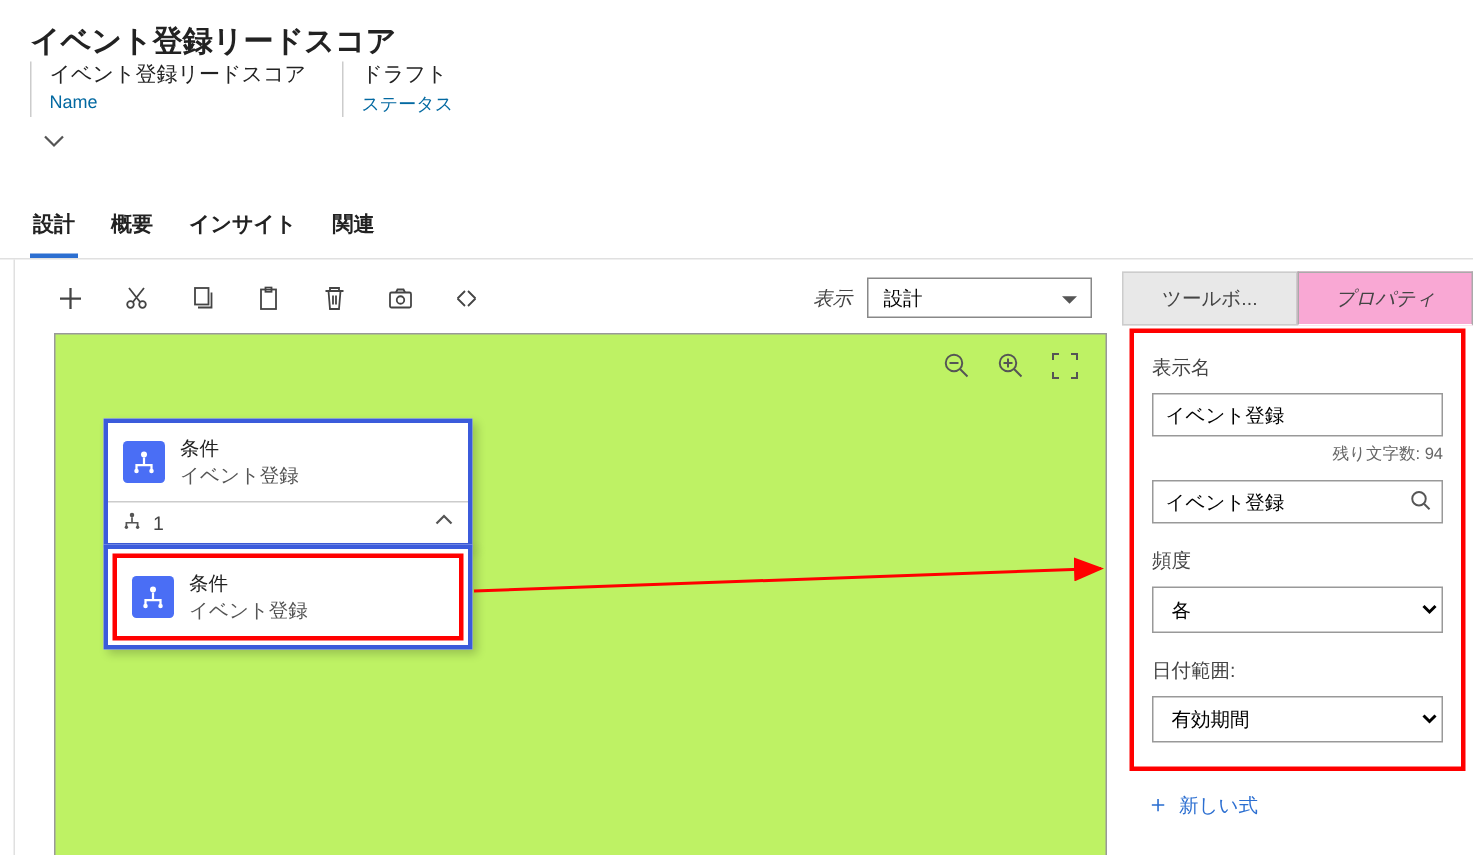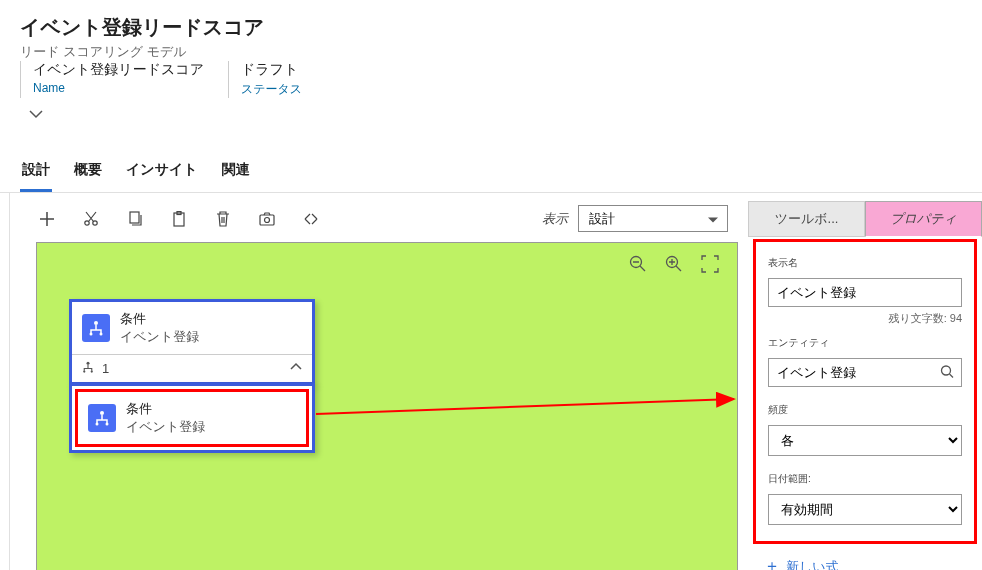--- a/index.html
+++ b/index.html
@@ -53,38 +53,37 @@
     .node2-inner { border: 3px solid #ff0000; margin: 3px; display: flex; align-items: center; padding: 8px 10px; gap: 10px; }
     
     .arrow-svg { position: absolute; top: 0; left: 0; pointer-events: none; }
     
     .side-panel { width: 234px; border-left: 0; padding-top: 8px; }
     .side-tabs { display: flex; background: #e8e8e8; height: 36px; align-items: stretch; }
     .side-tab { flex: 1; display: flex; align-items: center; justify-content: center; font-size: 13px; cursor: pointer; color: #444; border: 1px solid #ccc; border-bottom: 1px solid #ccc; }
     .side-tab.active { background: #f9a8d4; border: 1px solid #aaa; border-bottom: 1px solid #fff; font-style: italic; }
     
     .prop-panel { border: 3px solid #ff0000; margin: 2px 5px 8px 5px; padding: 14px 12px 16px 12px; }
-    .prop-label { font-size: 10px; color: #444; margin-bottom: 8px; }
+    .prop-label { font-size: 13px; color: #444; margin-bottom: 8px; }
     .prop-input { width: 100%; border: 1px solid #999; padding: 6px 8px; font-size: 13px; margin-bottom: 4px; }
     .char-count { font-size: 11px; color: #666; text-align: right; margin-bottom: 10px; }
     .prop-search-wrap { position: relative; margin-bottom: 16px; }
     .prop-search { width: 100%; border: 1px solid #999; padding: 6px 28px 6px 8px; font-size: 13px; }
     .prop-search-icon { position: absolute; right: 8px; top: 50%; transform: translateY(-50%); color: #555; }
     .prop-select { width: 100%; border: 1px solid #999; padding: 6px 8px; font-size: 13px; margin-bottom: 16px; background: #fff; }
     
     .new-expr { color: #2c6fd1; font-size: 13px; cursor: pointer; padding: 4px 0 0 16px; display: flex; align-items: center; gap: 6px; }
     .plus-sm { font-size: 16px; }
   </style>
 </head>
 <body>
 
 <div class="header">
   <div class="header-left">
     <div class="page-title">イベント登録リードスコア</div>
-    <div class="page-subtitle">リード スコアリング モデル</div>
   </div>
   <div class="header-meta">
     <div class="meta-item">
       <div class="meta-label">イベント登録リードスコア</div>
       <div class="meta-sublabel">Name</div>
     </div>
     <div class="meta-item">
       <div class="meta-label">ドラフト</div>
       <div class="meta-sublabel">ステータス</div>
     </div>
@@ -249,21 +248,20 @@
     <div class="side-tabs">
       <div class="side-tab">ツールボ...</div>
       <div class="side-tab active">プロパティ</div>
     </div>
 
     <div class="prop-panel">
       <div class="prop-label">表示名</div>
       <input class="prop-input" value="イベント登録" style="">
       <div class="char-count">残り文字数: 94</div>
       
-      <div class="prop-label">エンティティ</div>
       <div class="prop-search-wrap">
         <input class="prop-search" value="イベント登録" style="">
         <span class="prop-search-icon">
           <svg width="14" height="14" viewBox="0 0 14 14">
               <circle cx="6" cy="6" r="4.5" stroke="#555" stroke-width="1.3" fill="none"></circle>
               <path d="M9.5 9.5 L13 13" stroke="#555" stroke-width="1.3"></path>
             </svg>
         </span>
       </div>
       

